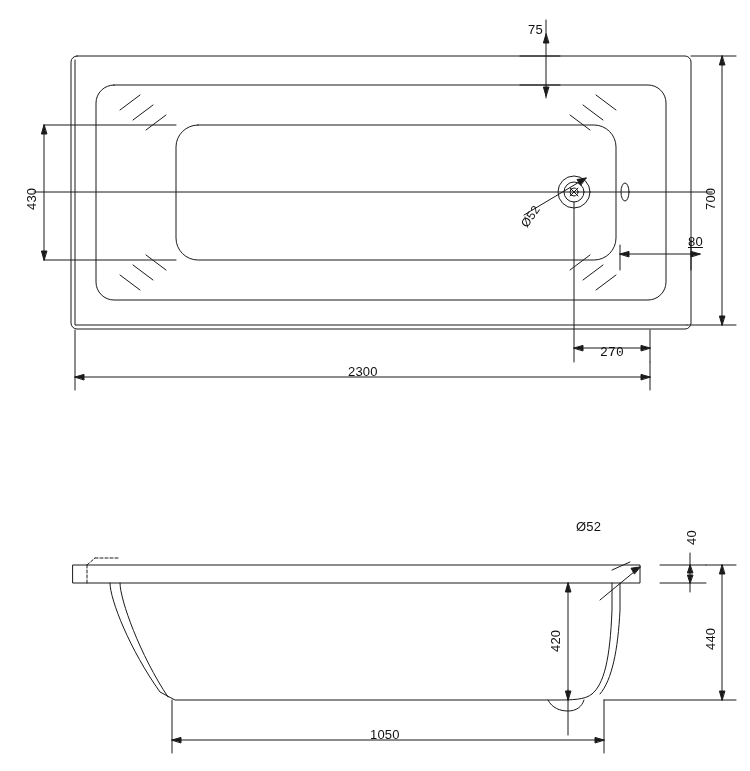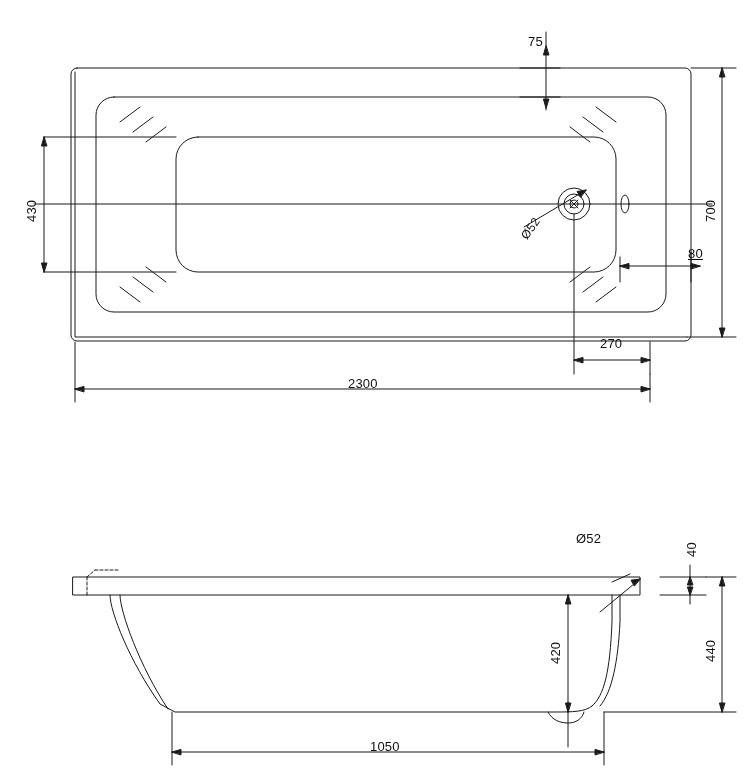--- a/index.html
+++ b/index.html
@@ -12,21 +12,20 @@
     height: 771px;
     font-family: "Liberation Sans", sans-serif;
     color: #1a1a1a;
     position: relative;
     overflow: hidden;
   }
   #canvas-wrap {
     position: relative;
     width: 750px;
     height: 645px;
-    margin-top: 12px;
   }
   svg.drawing {
     position: absolute;
     left: 0;
     top: 0;
     width: 750px;
     height: 771px;
   }
   .dimlabel {
     position: absolute;
@@ -216,21 +215,21 @@
   </svg>
 
   <div class="dimlabel" style="left:528px; top:22px;">75</div>
 
   <div class="dimlabel rot" style="left:24px; top:210px;">430</div>
 
   <div class="dimlabel rot" style="left:703px; top:210px;">700</div>
 
   <div class="dimlabel" style="left:688px; top:234px;text-decoration:underline;">80</div>
 
-  <div class="dimlabel" style="left:600px; top:324px;">270</div>
+  <div class="dimlabel" style="left:600px; top:345px;font-family:Liberation Mono, monospace;">270</div>
 
   <div class="dimlabel" style="left:348px; top:364px;">2300</div>
 
   <div class="dimlabel rot45" style="left:518px; top:222px; font-size:12px;">Ø52</div>
 
   <div class="dimlabel" style="left:576px; top:519px;">Ø52</div>
 
   <div class="dimlabel rot" style="left:684px; top:545px;">40</div>
 
   <div class="dimlabel rot" style="left:548px; top:652px;">420</div>

